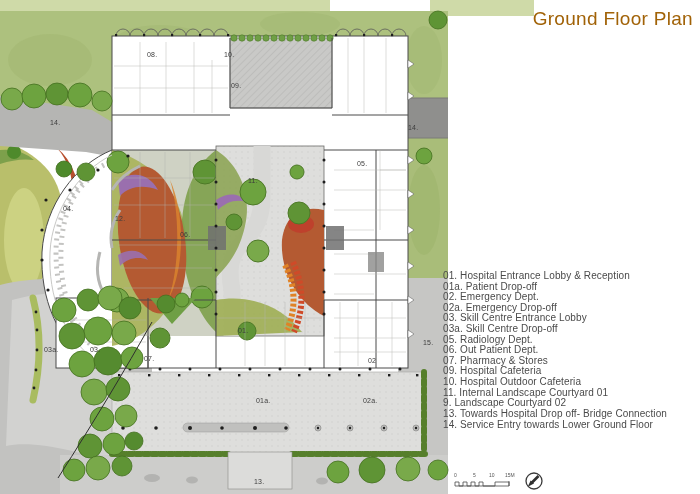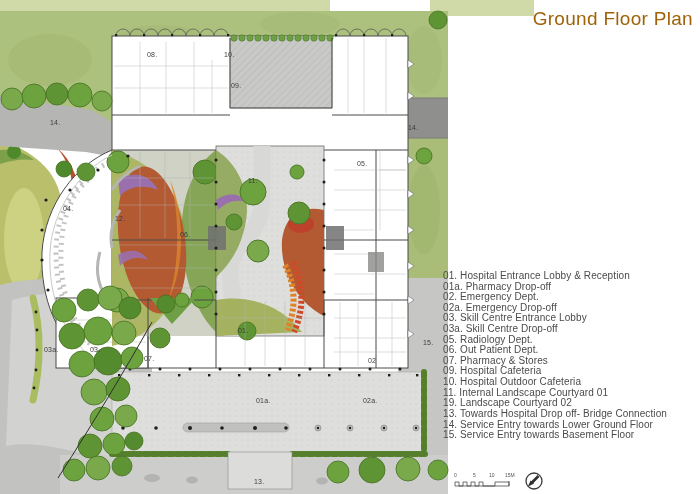--- a/index.html
+++ b/index.html
@@ -311,35 +311,34 @@
         <circle cx="372" cy="470" r="13" fill="#5f9435"></circle>
       <circle cx="408" cy="469" r="12" fill="#79a94a"></circle>
         <circle cx="438" cy="470" r="10" fill="#6da33f"></circle>
     </g>
   </svg>
 
   <div class="page-title">Ground Floor Plan</div>
 
   <ul class="legend">
     <li>01. Hospital Entrance Lobby &amp; Reception</li>
-    <li>01a. Pharmacy Drop-off</li>
+    <li>01a. Patient Drop-off</li>
     <li>02. Emergency Dept.</li>
     <li>02a. Emergency Drop-off</li>
     <li>03. Skill Centre Entrance Lobby</li>
     <li>03a. Skill Centre Drop-off</li>
     <li>05. Radiology Dept.</li>
     <li>06. Out Patient Dept.</li>
     <li>07. Pharmacy &amp; Stores</li>
     <li>09. Hospital Cafeteria</li>
     <li>10. Hospital Outdoor Cafeteria</li>
     <li>11. Internal Landscape Courtyard 01</li>
-    <li>19. Landscape Courtyard 02</li>
+    <li>9. Landscape Courtyard 02</li>
     <li>13. Towards Hospital Drop off- Bridge Connection</li>
     <li>14. Service Entry towards Lower Ground Floor</li>
-    <li>15. Service Entry towards Basement Floor</li>
   </ul>
 
   <div class="plbl" style="left:147px;top:51px">08.</div>
   <div class="plbl" style="left:224px;top:51px">10.</div>
   <div class="plbl" style="left:231px;top:82px">09.</div>
   <div class="plbl" style="left:357px;top:160px">05.</div>
   <div class="plbl" style="left:408px;top:124px">14.</div>
   <div class="plbl" style="left:50px;top:119px">14.</div>
   <div class="plbl" style="left:63px;top:205px">04.</div>
   <div class="plbl" style="left:115px;top:215px">12.</div>

